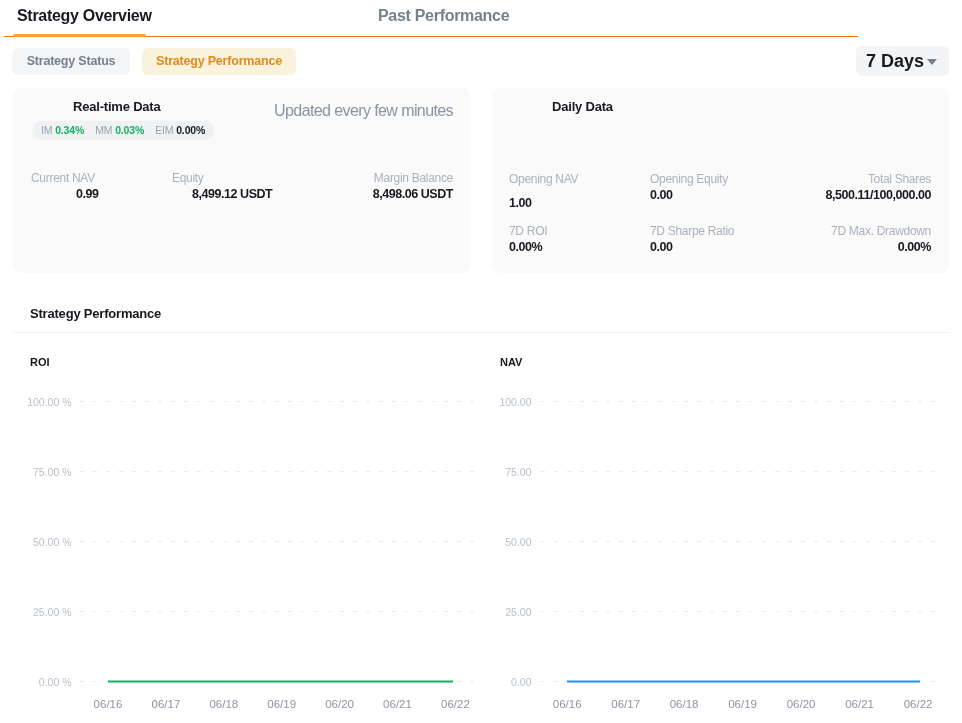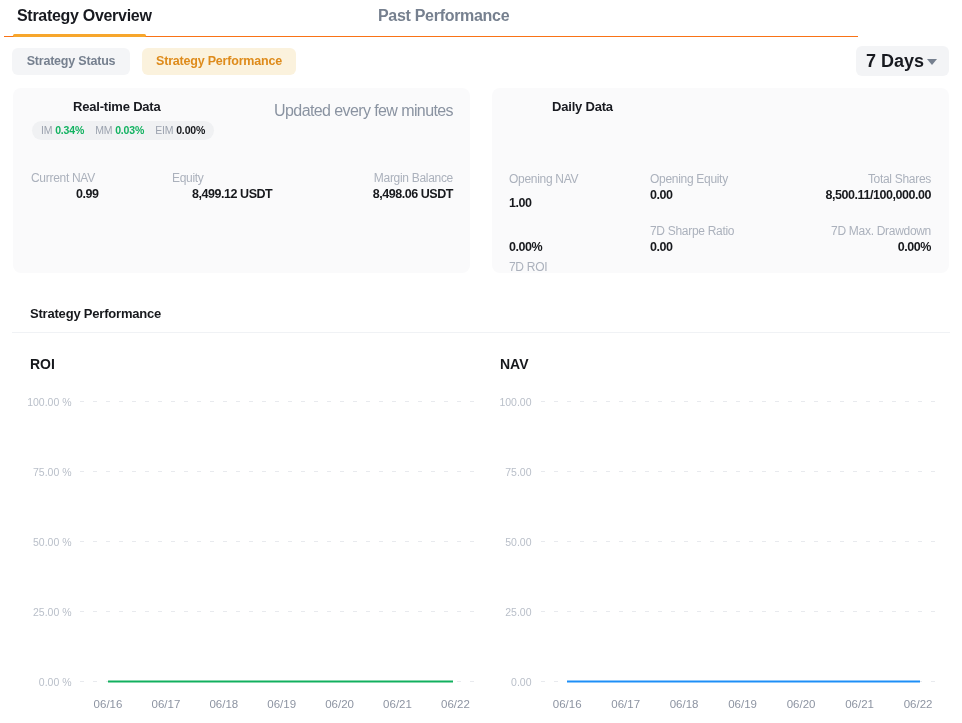--- a/index.html
+++ b/index.html
@@ -32,21 +32,21 @@
 .badge .k { color:#9ca3af; }
 .badge .v { font-weight:bold; color:#12b261; }
 .badge .vb { font-weight:bold; color:#16181c; }
 .badge .sp { display:inline-block; width:11px; }
 .flabel { font-size:12px; letter-spacing:-0.3px; color:#abb1bc; white-space:nowrap; }
 .fvalue { font-size:12.5px; font-weight:bold; letter-spacing:-0.45px; color:#17191d; white-space:nowrap; }
 
 
 .secheading { position:absolute; left:30px; top:306px; font-size:13px; font-weight:bold; letter-spacing:-0.2px; color:#16181c; }
 .divider { position:absolute; left:12px; top:332px; width:938px; height:1px; background:#f0f2f5; }
-.charttitle { position:absolute; top:356px; font-size:14px; font-weight:bold; color:#16181c; }
+.charttitle { position:absolute; top:356px; font-size:11px; font-weight:bold; color:#16181c; }
 </style>
 </head>
 <body>
 
 <div class="tabbar">
   <span class="tab active" style="left:13px;">Strategy Overview</span>
   <span class="tab" style="left:374px;">Past Performance</span>
 </div>
 <div class="underline"></div>
 
@@ -95,21 +95,21 @@
     </div>
   <div class="abs" style="left:158px; top:100px;">
       <div class="fvalue">0.00</div>
     </div>
   <div class="abs" style="right:18px; top:84px; text-align:right;">
       <div class="flabel">Total Shares</div>
     </div>
   <div class="abs" style="right:18px; top:100px; text-align:right;">
       <div class="fvalue">8,500.11/100,000.00</div>
     </div>
-  <div class="abs" style="left:17px; top:136px;margin-top:36px;">
+  <div class="abs" style="left:17px; top:136px;">
       <div class="flabel">7D ROI</div>
     </div>
   <div class="abs" style="left:17px; top:152px;">
       <div class="fvalue">0.00%</div>
     </div>
   <div class="abs" style="left:158px; top:136px;">
       <div class="flabel">7D Sharpe Ratio</div>
     </div>
   <div class="abs" style="left:158px; top:152px;">
       <div class="fvalue">0.00</div>

